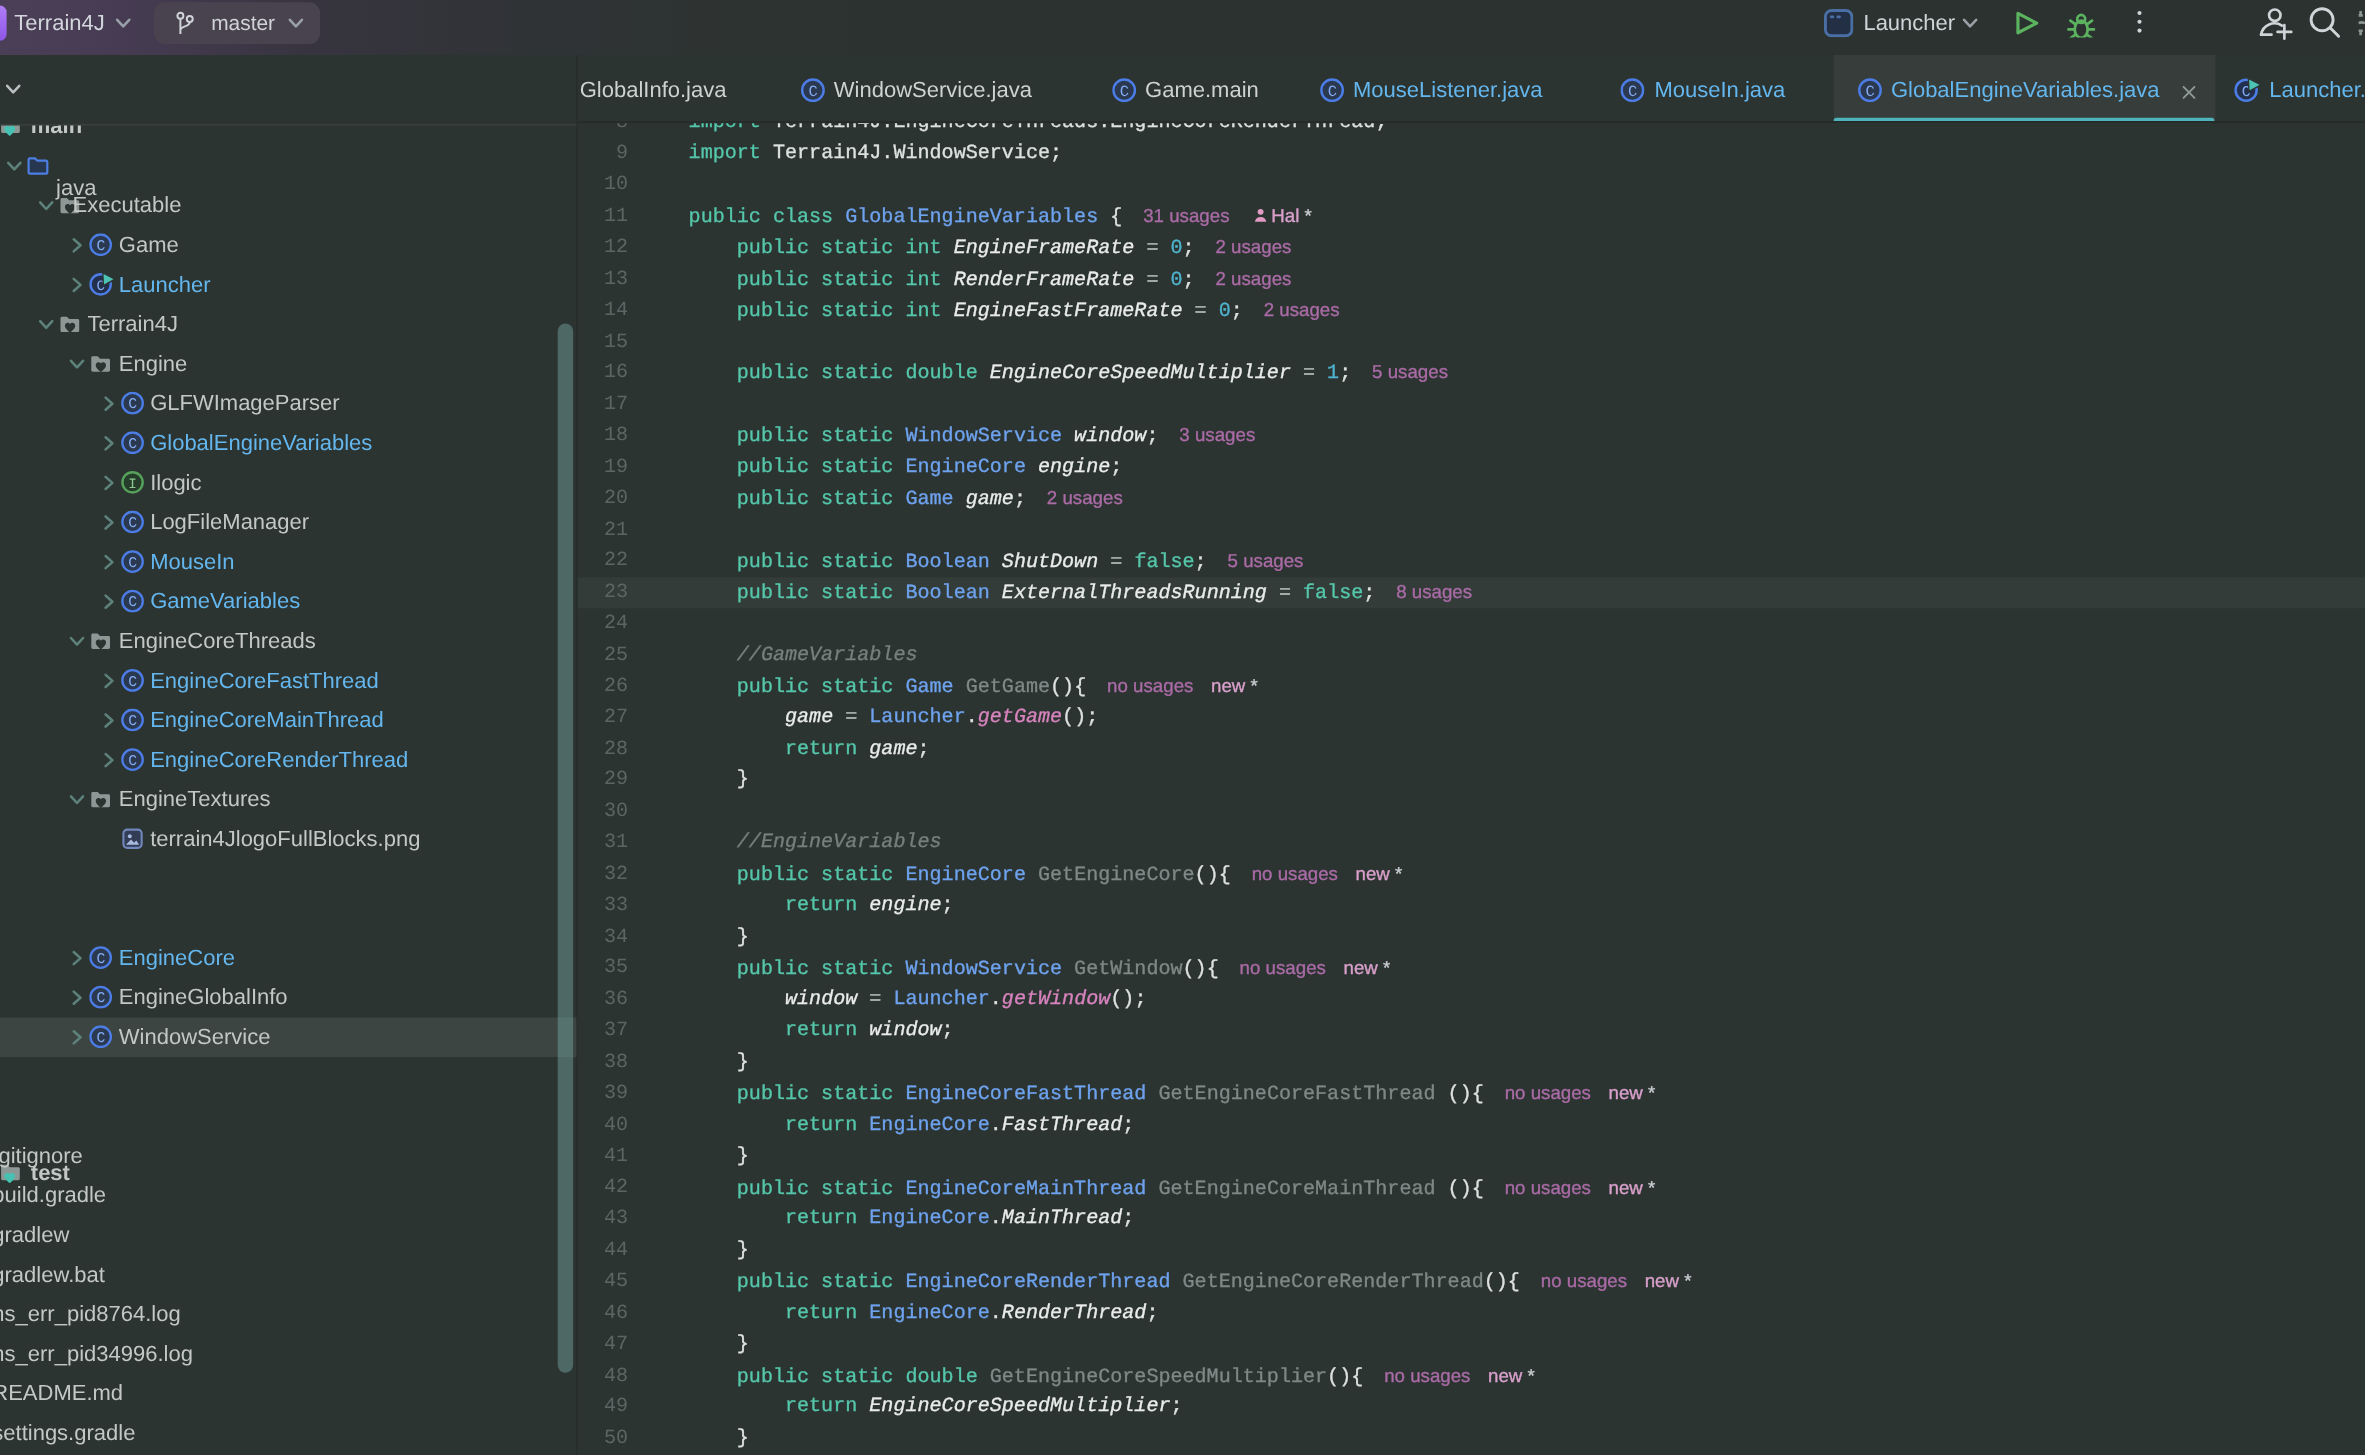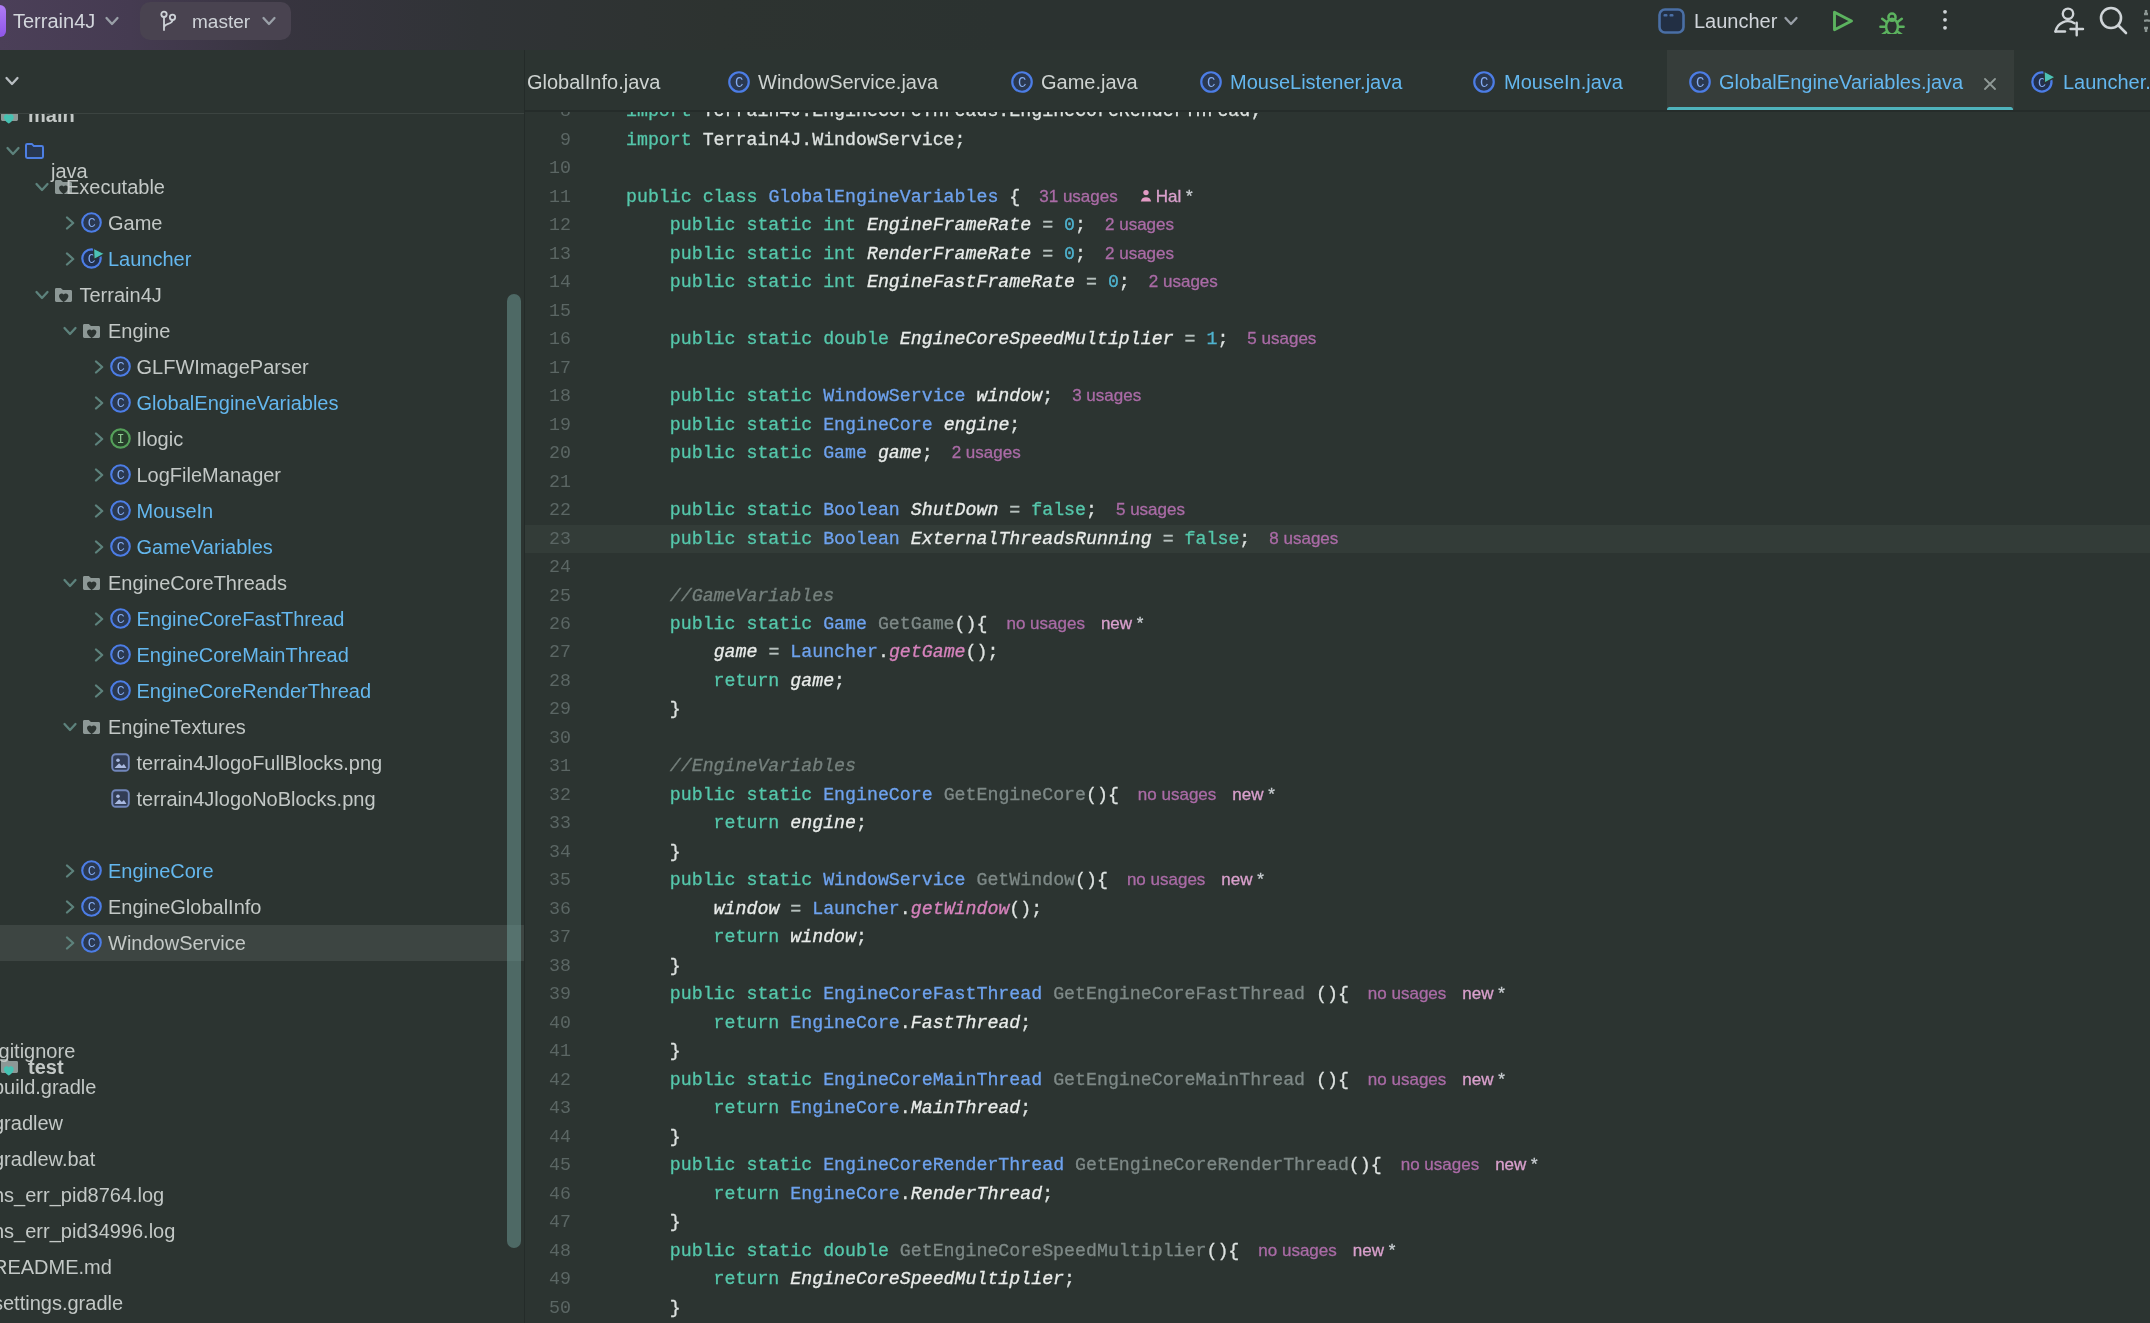--- a/index.html
+++ b/index.html
@@ -191,25 +191,20 @@
         <path d="M4.5 8l5.5 6 5.5-6" fill="none" stroke="#5d827c" stroke-width="2.3" stroke-linecap="round" stroke-linejoin="round"></path>
       </svg><svg class="a" style="left:81.0px;top:7px" width="21" height="21" viewBox="0 0 21 21">
         <path d="M2 5.2c0-.7.6-1.3 1.3-1.3h4.5l2.1 2.2h7.8c.7 0 1.3.6 1.3 1.3v9.2c0 .7-.6 1.3-1.3 1.3H3.3c-.7 0-1.3-.6-1.3-1.3z" fill="#8d9896"></path>
         <path d="M10.5 16.8s-4.7-3.1-4.7-6.1c0-1.7 1.3-2.7 2.6-2.7.9 0 1.6.5 2.1 1.1.5-.6 1.2-1.1 2.1-1.1 1.3 0 2.6 1 2.6 2.7 0 3-4.7 6.1-4.7 6.1z" fill="#2c3431" transform="translate(0.2,1.4)"></path>
       </svg><span class="tt" style="left:108.0px;">EngineTextures</span></div>
     <div class="trow" style="left:0;top:631px;width:523px"><svg class="a" style="left:109.5px;top:7px" width="21" height="21" viewBox="0 0 21 21">
         <rect x="2.2" y="2.2" width="16.6" height="16.6" rx="3.5" fill="#323d55" stroke="#7186bb" stroke-width="1.9"></rect>
         <circle cx="8" cy="8.2" r="1.8" fill="#a9b9e0"></circle>
         <path d="M4.5 16l4.6-4.8 2.8 2.9 2-2 2.6 3.9z" fill="#a9b9e0"></path>
       </svg><span class="tt" style="left:136.5px;">terrain4JlogoFullBlocks.png</span></div>
-    <div class="trow" style="left:0;top:667px;width:523px"><svg class="a" style="left:109.5px;top:7px" width="21" height="21" viewBox="0 0 21 21">
-        <rect x="2.2" y="2.2" width="16.6" height="16.6" rx="3.5" fill="#323d55" stroke="#7186bb" stroke-width="1.9"></rect>
-        <circle cx="8" cy="8.2" r="1.8" fill="#a9b9e0"></circle>
-        <path d="M4.5 16l4.6-4.8 2.8 2.9 2-2 2.6 3.9z" fill="#a9b9e0"></path>
-      </svg><span class="tt" style="left:136.5px;">terrain4JlogoNoBlocks.png</span></div>
     <div class="trow" style="left:0;top:739px;width:523px"><svg class="a" style="left:60.0px;top:7px" width="20" height="22" viewBox="0 0 20 22">
         <path d="M7 5.5l6.2 5.5L7 16.5" fill="none" stroke="#5d827c" stroke-width="2.3" stroke-linecap="round" stroke-linejoin="round"></path>
       </svg><svg class="a" style="left:81.0px;top:7px" width="21" height="21" viewBox="0 0 21 21">
         <circle cx="10.5" cy="10.5" r="9.3" fill="#2a3850" stroke="#4c7de6" stroke-width="2.1"></circle>
         <text x="10.7" y="15.3" text-anchor="middle" font-family="Liberation Mono" font-size="13.5" fill="#84acf2">C</text>
       </svg><span class="tt blue" style="left:108.0px;">EngineCore</span></div>
     <div class="trow" style="left:0;top:775px;width:523px"><svg class="a" style="left:60.0px;top:7px" width="20" height="22" viewBox="0 0 20 22">
         <path d="M7 5.5l6.2 5.5L7 16.5" fill="none" stroke="#5d827c" stroke-width="2.3" stroke-linecap="round" stroke-linejoin="round"></path>
       </svg><svg class="a" style="left:81.0px;top:7px" width="21" height="21" viewBox="0 0 21 21">
         <circle cx="10.5" cy="10.5" r="9.3" fill="#2a3850" stroke="#4c7de6" stroke-width="2.1"></circle>
@@ -241,21 +236,21 @@
 <div class="tabt" style="left:2px;top:14px;color:#ced3d1">GlobalInfo.java</div>
 <svg class="a" style="left:203px;top:21px" width="22" height="22" viewBox="0 0 21 21">
       <circle cx="10.5" cy="10.5" r="9.3" fill="#2a3850" stroke="#4c7de6" stroke-width="2.1"></circle>
       <text x="10.7" y="15.3" text-anchor="middle" font-family="Liberation Mono" font-size="13.5" fill="#84acf2">C</text>
     </svg>
 <div class="tabt" style="left:233px;top:14px;color:#ced3d1">WindowService.java</div>
 <svg class="a" style="left:486px;top:21px" width="22" height="22" viewBox="0 0 21 21">
       <circle cx="10.5" cy="10.5" r="9.3" fill="#2a3850" stroke="#4c7de6" stroke-width="2.1"></circle>
       <text x="10.7" y="15.3" text-anchor="middle" font-family="Liberation Mono" font-size="13.5" fill="#84acf2">C</text>
     </svg>
-<div class="tabt" style="left:516px;top:14px;color:#ced3d1">Game.java</div>
+<div class="tabt" style="left:516px;top:14px;color:#ced3d1">Game.main</div>
 <svg class="a" style="left:675px;top:21px" width="22" height="22" viewBox="0 0 21 21">
       <circle cx="10.5" cy="10.5" r="9.3" fill="#2a3850" stroke="#4c7de6" stroke-width="2.1"></circle>
       <text x="10.7" y="15.3" text-anchor="middle" font-family="Liberation Mono" font-size="13.5" fill="#84acf2">C</text>
     </svg>
 <div class="tabt" style="left:705px;top:14px;color:#64b7ee">MouseListener.java</div>
 <svg class="a" style="left:948px;top:21px" width="22" height="22" viewBox="0 0 21 21">
       <circle cx="10.5" cy="10.5" r="9.3" fill="#2a3850" stroke="#4c7de6" stroke-width="2.1"></circle>
       <text x="10.7" y="15.3" text-anchor="middle" font-family="Liberation Mono" font-size="13.5" fill="#84acf2">C</text>
     </svg>
 <div class="tabt" style="left:979px;top:14px;color:#64b7ee">MouseIn.java</div>

